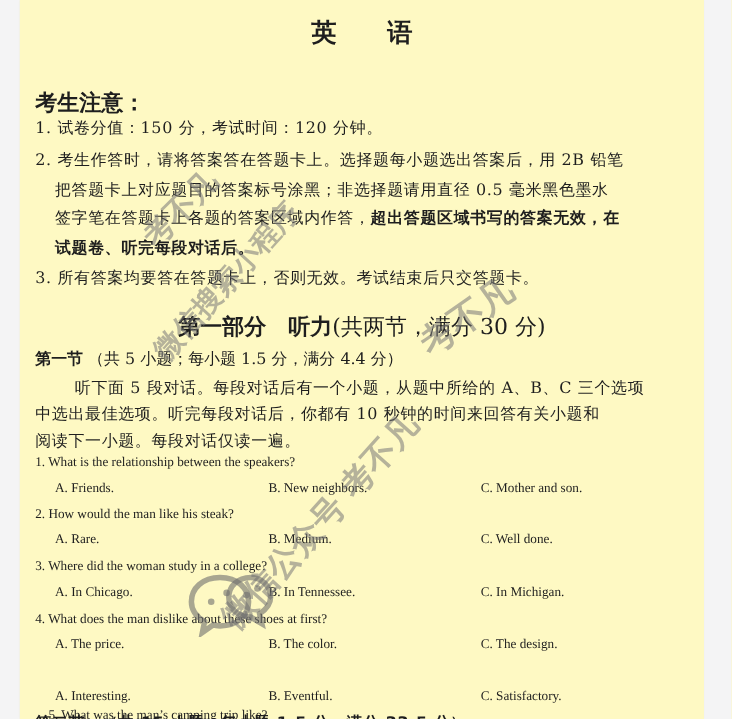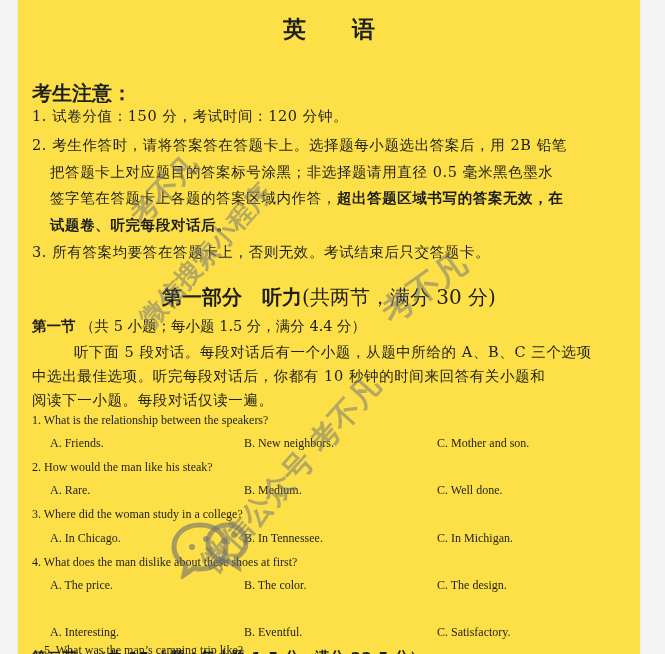--- a/index.html
+++ b/index.html
@@ -5,21 +5,21 @@
   html, body { margin: 0; padding: 0; }
   body {
     width: 665px; height: 654px; overflow: hidden;
     background: #f4f4f5;
     font-family: "DejaVu Serif", "Liberation Serif", serif;
     color: #1e1e1e;
     position: relative;
   }
   .page {
     position: absolute; left: 18px; top: 0; width: 622px; height: 654px;
-    background: #fde047;
+    background: #fef9c3;
     box-shadow: 0 0 2px rgba(0,0,0,0.08);
     overflow: hidden;
   }
   .ln { position: absolute; white-space: nowrap; }
   .title {
     top: 14px; left: 0; width: 622px; text-align: center;
     font-family: "DejaVu Sans", sans-serif; font-weight: bold; font-size: 23px;
     letter-spacing: 46px; text-indent: 46px;
   }
   .notice-head { top: 80px; left: 14px; font-family: "DejaVu Sans", sans-serif; font-weight: bold; font-size: 20px; }
@@ -57,21 +57,21 @@
 
   <div class="ln part-head">
     <span class="b">第一部分　听力</span><span>(共两节，满分 30 分)</span>
   </div>
 
   <div class="ln sec-head">
     <span class="b">第一节</span>
     <span>（共 5 小题；每小题 1.5 分，满分 4.4 分）</span>
   </div>
 
-  <div class="ln cn" style="top:343px;left:56px;">听下面 5 段对话。每段对话后有一个小题，从题中所给的 A、B、C 三个选项</div>
+  <div class="ln cn" style="top:343px;left:50px;">听下面 5 段对话。每段对话后有一个小题，从题中所给的 A、B、C 三个选项</div>
   <div class="ln cn" style="top:367px;left:14px;">中选出最佳选项。听完每段对话后，你都有 10 秒钟的时间来回答有关小题和</div>
   <div class="ln cn" style="top:391px;left:14px;">阅读下一小题。每段对话仅读一遍。</div>
 
   <div class="ln en" style="top:413px;left:14px;">1. What is the relationship between the speakers?</div>
   <div class="ln en" style="top:436px;left:32px;">A. Friends.</div>
   <div class="ln en" style="top:436px;left:226px;">B. New neighbors.</div>
   <div class="ln en" style="top:436px;left:419px;">C. Mother and son.</div>
 
   <div class="ln en" style="top:460px;left:14px;">2. How would the man like his steak?</div>
   <div class="ln en" style="top:483px;left:32px;">A. Rare.</div>

